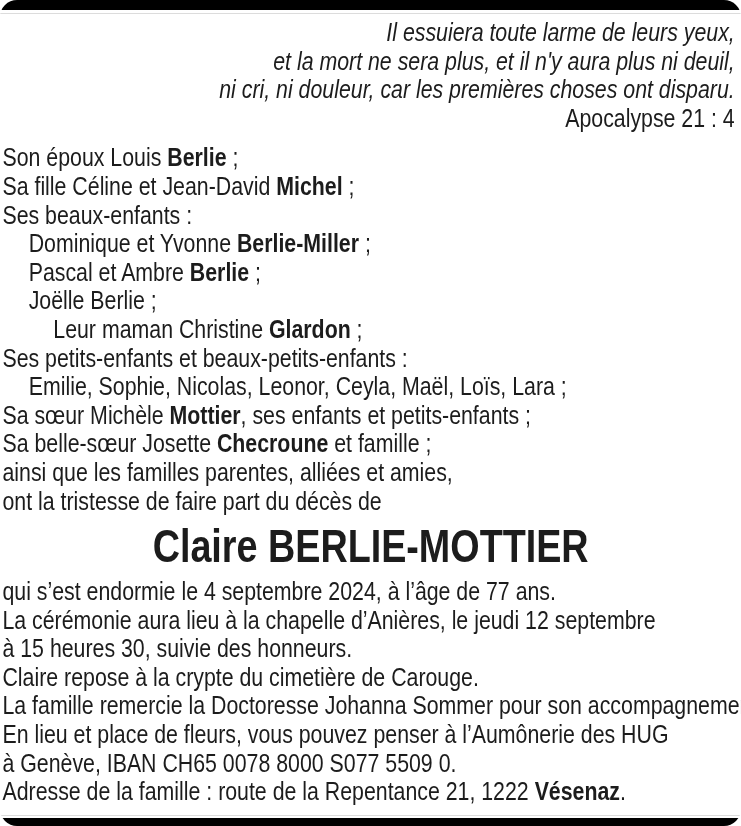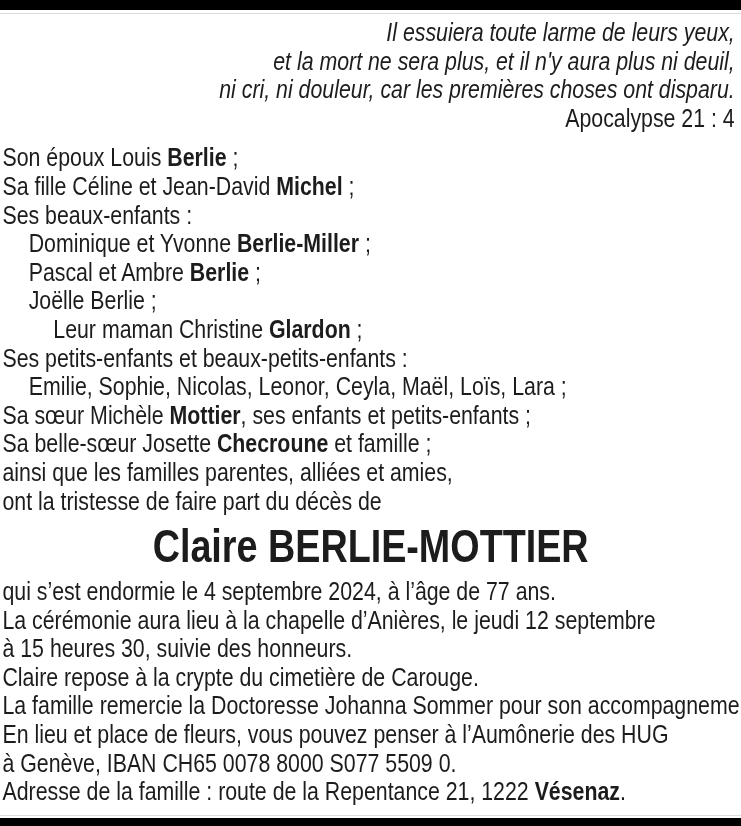--- a/index.html
+++ b/index.html
@@ -5,20 +5,21 @@
   html, body { margin: 0; padding: 0; background: #ffffff; }
 
   .page {
     position: relative;
     width: 741px;
     height: 826px;
     background: #ffffff;
     overflow: hidden;
     font-family: "Liberation Sans", sans-serif;
     color: #1c1c1c;
+    border-radius: 17px;
   }
 
   
   .bar { position: absolute; left: 0; right: 0; background: #000000; }
   .bar-top { top: 0; height: 10px; }
   .bar-bottom { top: 818px; height: 8px; }
   .hairline { position: absolute; left: 0; right: 0; height: 1px; background: #dcdcdc; }
   .hairline-top { top: 13px; }
   .hairline-bottom { top: 815px; }
 

